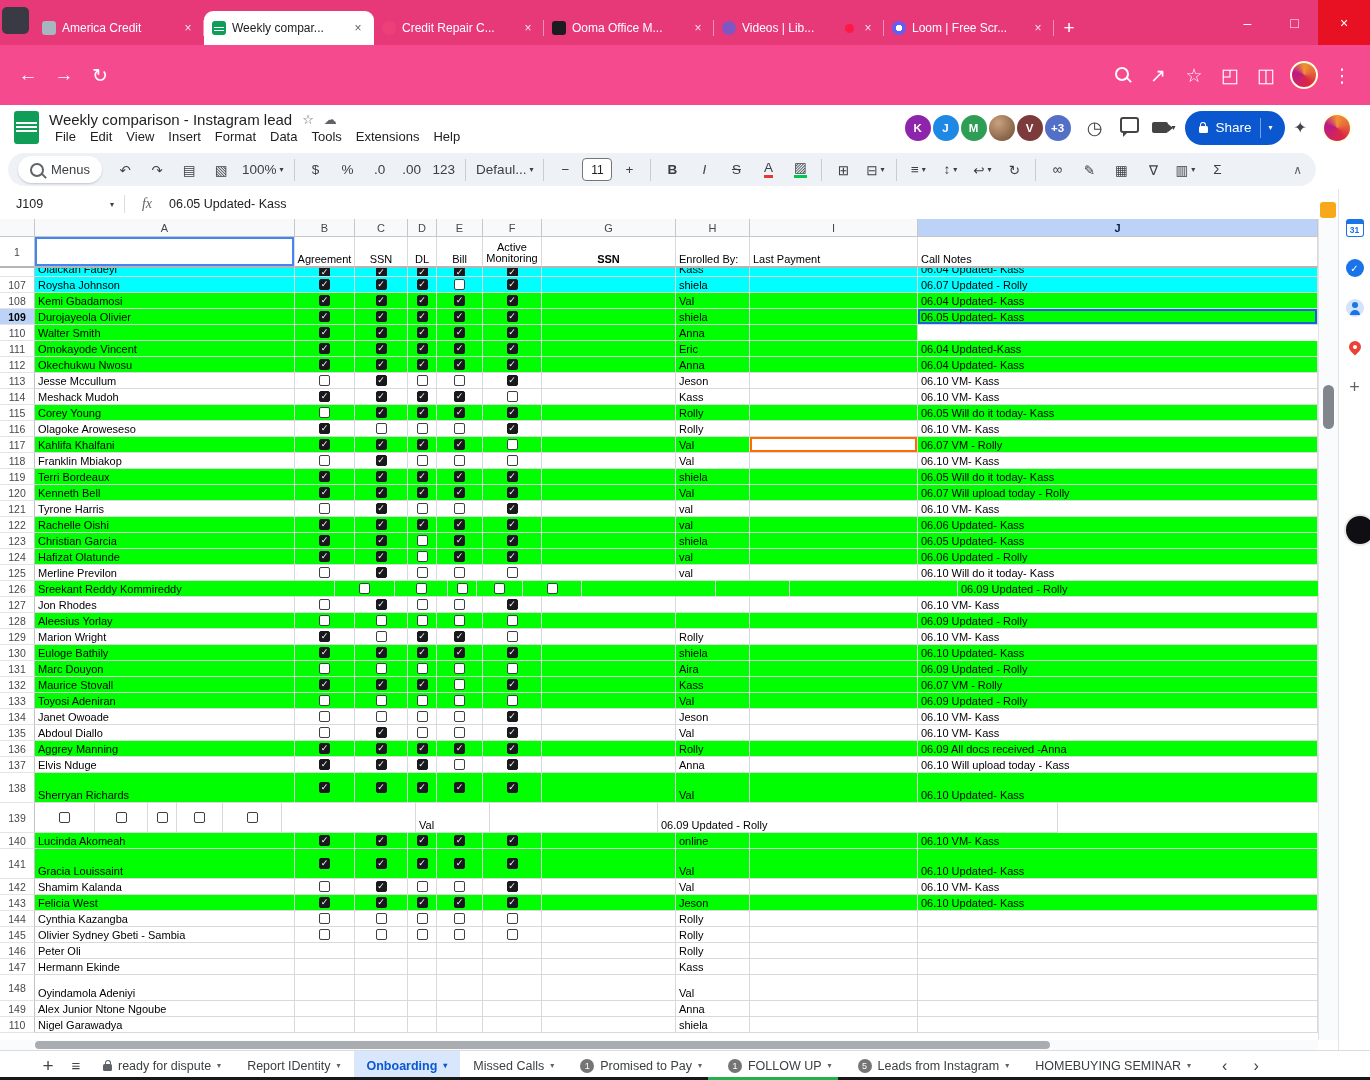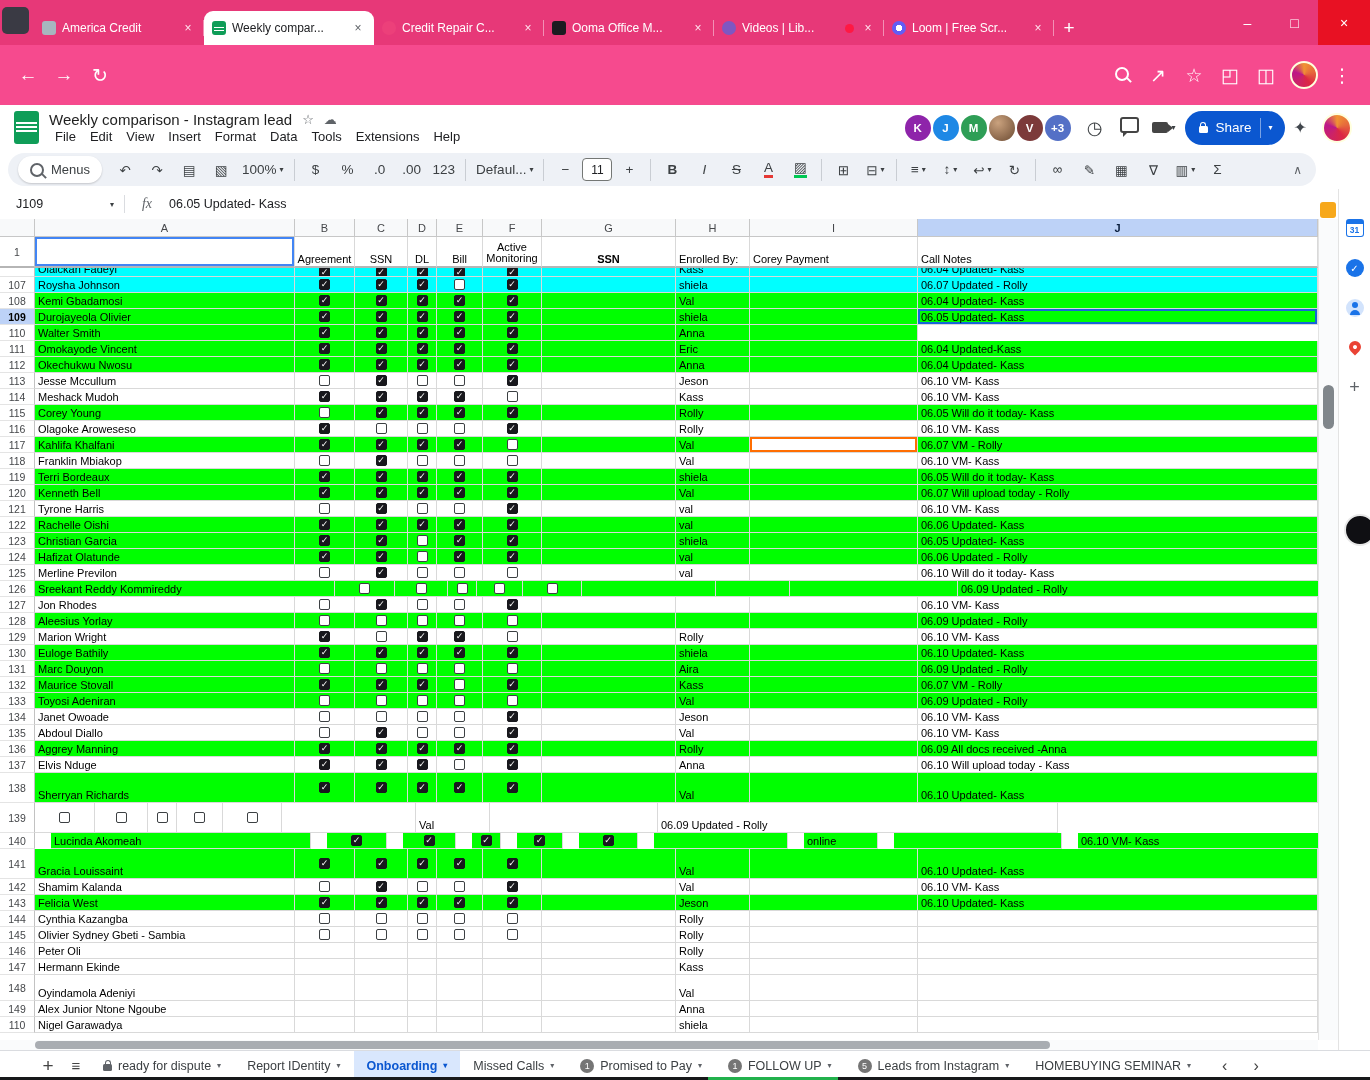--- a/index.html
+++ b/index.html
@@ -395,21 +395,21 @@
       <div class="grow hrow" style="height: 31px;">
         <div class="rh">1</div>
         <div class="c sel-a1" style="width: 260px;"></div>
         <div class="c th-c" style="width: 60px;">Agreement</div>
         <div class="c th-c" style="width: 53px;">SSN</div>
         <div class="c th-c" style="width: 29px;">DL</div>
         <div class="c th-c" style="width: 46px;">Bill</div>
         <div class="c th-wrap" style="width: 59px;">Active Monitoring</div>
         <div class="c th-g" style="width: 134px;">SSN</div>
         <div class="c " style="width: 74px;">Enrolled By:</div>
-        <div class="c " style="width: 168px;">Corey Payment</div>
+        <div class="c " style="width: 168px;">Last Payment</div>
         <div class="c " style="width: 400px;">Call Notes</div>
       </div>
       <div class="grow bg-cyan" style="height: 9px;">
         <div class="rh"></div>
         <div class="c " style="width: 260px;">Olaickan Fadeyi</div>
         <div class="c cbcell" style="width: 60px;">
           <span class="cb on">✓</span>
         </div>
         <div class="c cbcell" style="width: 53px;">
           <span class="cb on">✓</span>
@@ -1179,21 +1179,21 @@
           <span class="cb"></span>
         </div>
         <div class="c cbcell" style="width: 59px;">
           <span class="cb"></span>
         </div>
         <div class="c " style="width: 134px;"></div>
         <div class="c " style="width: 74px;">Val</div>
         <div class="c " style="width: 168px;"></div>
         <div class="c " style="width: 400px;">06.09 Updated - Rolly</div>
       </div>
-      <div class="grow bg-green" style="height: 16px; gap: 16px;">
+      <div class="grow bg-green" style="height: 16px;">
         <div class="rh">140</div>
         <div class="c " style="width: 260px;">Lucinda Akomeah</div>
         <div class="c cbcell" style="width: 60px;">
           <span class="cb on">✓</span>
         </div>
         <div class="c cbcell" style="width: 53px;">
           <span class="cb on">✓</span>
         </div>
         <div class="c cbcell" style="width: 29px;">
           <span class="cb on">✓</span>

